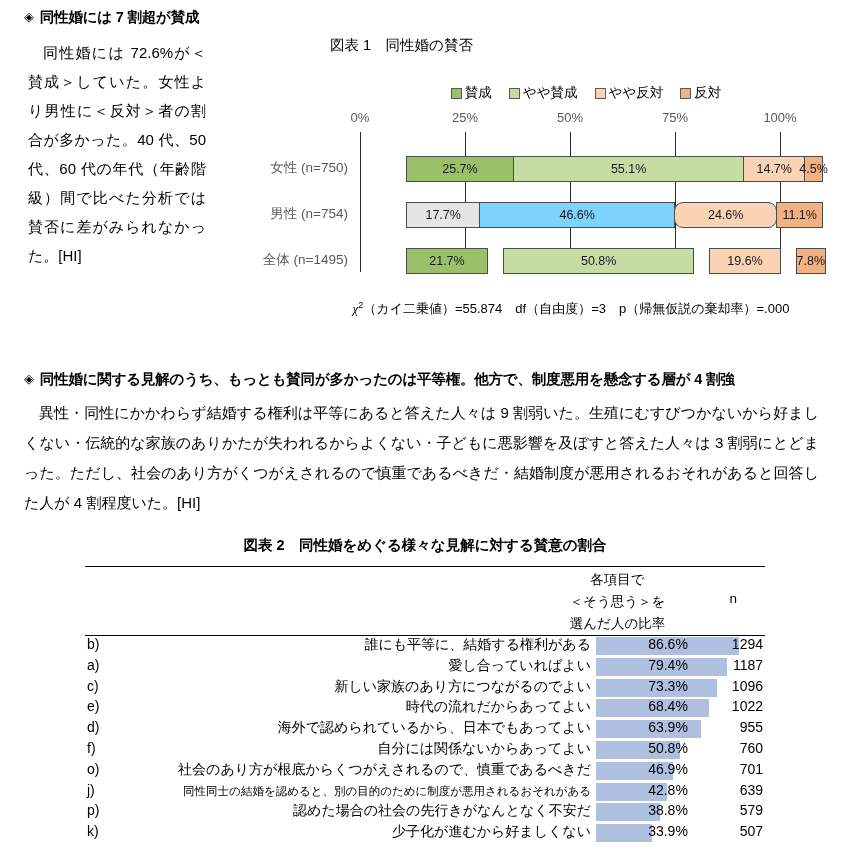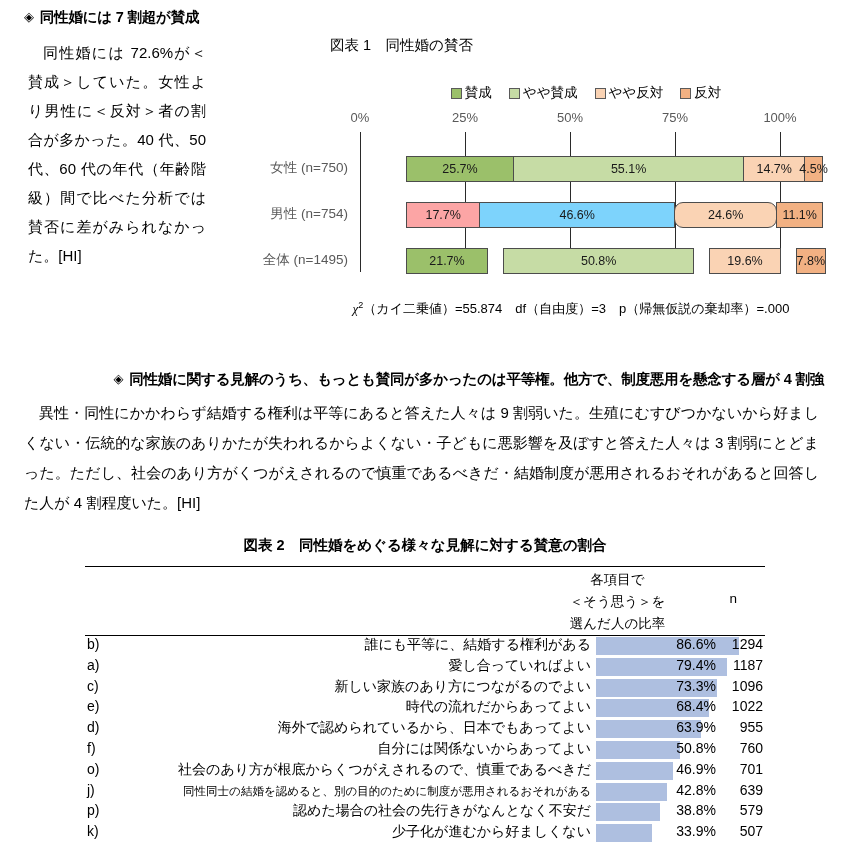--- a/index.html
+++ b/index.html
@@ -18,21 +18,20 @@
   }
 
   
   .abs { position: absolute; }
 
   .heading {
     font-weight: bold;
     font-size: 14.5px;
     letter-spacing: -0.2px;
     white-space: nowrap;
-    text-align: right;
   }
   .diamond-bullet {
     display: inline-block;
     margin-right: 6px;
     font-size: 13px;
     vertical-align: 1px;
   }
 
   
   #left-col {
@@ -223,24 +222,24 @@
   }
   .t2-bar {
     position: absolute;
     left: 0;
     top: 0;
     height: 100%;
     background: #aebfe0;
   }
   .t2-pct {
     position: absolute;
-    right: 49px;
+    right: 64px;
     top: 0;
     width: 66px;
-    text-align: right;
+    text-align: center;
   }
   .t2-n {
     position: absolute;
     right: 2px;
     top: 0;
     width: 44px;
     text-align: right;
   }
 </style>
 </head>
@@ -287,21 +286,21 @@
       <div class="gridline" style="left: 315px;"></div>
       <div class="tick-label" style="left: 420px;">100%</div>
       <div class="gridline" style="left: 420px;"></div>
       <div class="barrow" style="top: 46px;">
         <div class="seg" style="width: 107.94px; background: rgb(155, 192, 106);">25.7%</div>
         <div class="seg" style="width: 231.42px; background: rgb(198, 220, 165);">55.1%</div>
         <div class="seg" style="width: 61.74px; background: rgb(250, 211, 180);">14.7%</div>
         <div class="seg" style="width: 18.9px; background: rgb(242, 177, 131);">4.5%</div>
       </div>
       <div class="barrow" style="top: 92px;">
-        <div class="seg" style="width: 74.34px; background: #fca5a5;">17.7%</div>
+        <div class="seg" style="width: 74.34px; background: #e5e5e5;">17.7%</div>
         <div class="seg" style="width: 195.72px; background: #7dd3fc;">46.6%</div>
         <div class="seg" style="width: 103.32px; background: rgb(250, 211, 180); border-radius: 9px;">24.6%</div>
         <div class="seg" style="width: 46.62px; background: rgb(242, 177, 131);">11.1%</div>
       </div>
       <div class="barrow" style="top: 138px; gap: 16px;">
         <div class="seg" style="width: 91.14px; background: rgb(155, 192, 106);">21.7%</div>
         <div class="seg" style="width: 213.36px; background: rgb(198, 220, 165);">50.8%</div>
         <div class="seg" style="width: 79px; background: rgb(250, 211, 180);">19.6%</div>
         <div class="seg" style="width: 32.76px; background: rgb(242, 177, 131);">7.8%</div>
       </div>

